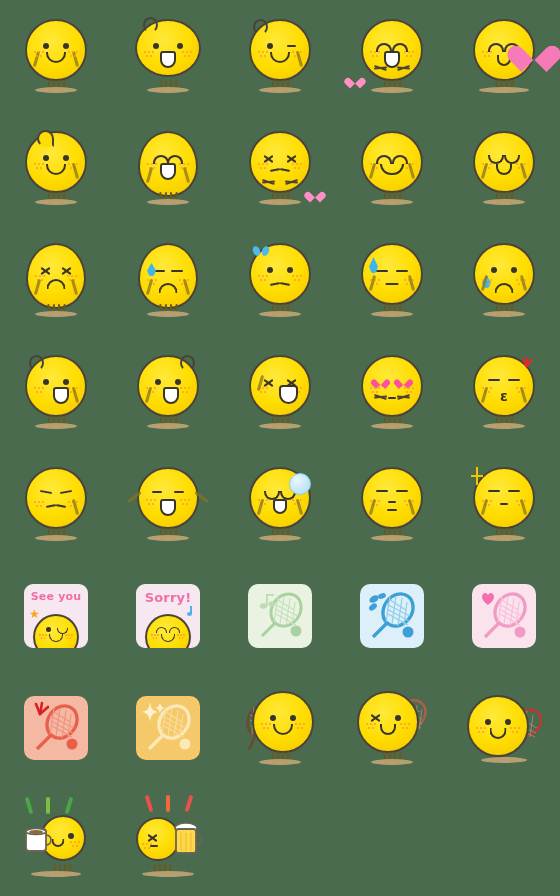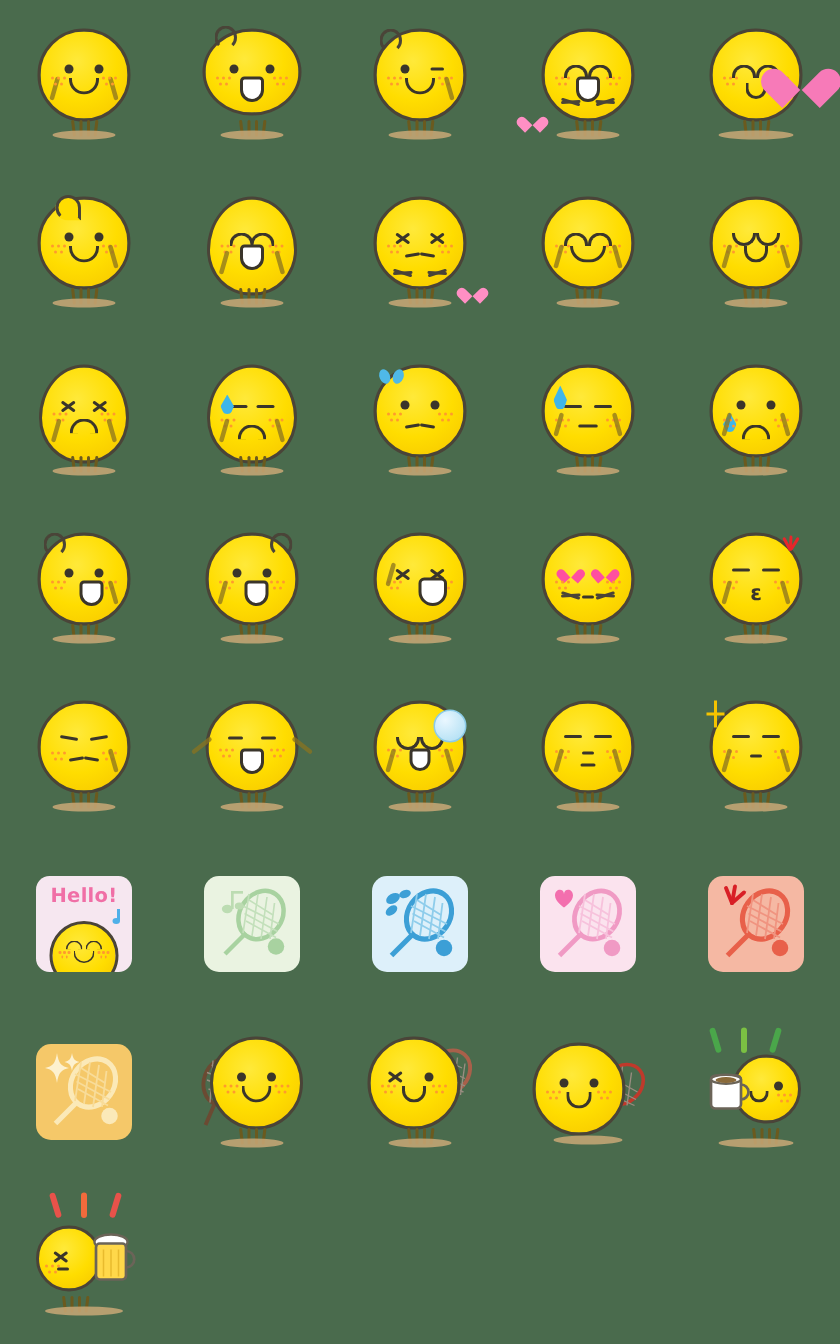--- a/index.html
+++ b/index.html
@@ -1119,27 +1119,54 @@
             <i></i>
             <i></i>
             <i></i>
           </div>
         <div class="shadow"></div>
       </div>
     </div>
   </div>
 
 
-
-
-
   <div class="cell">
     <div class="sticker">
         <div class="tile">
-      <div class="word">Hello!</div>
+      <div class="word small">See you</div>
+      <div class="tstar">★</div>
+      <div class="tface">
+        <div class="tf-eye l"></div>
+        <div class="tf-arc r" style="border-top:none;border-bottom:1.8px solid #3a352b;border-radius:0 0 9px 9px;top:12px;"></div>
+        <div class="tf-blush l">
+              <i></i>
+              <i></i>
+              <i></i>
+              <i></i>
+              <i></i>
+            </div>
+        <div class="tf-blush r">
+              <i></i>
+              <i></i>
+              <i></i>
+              <i></i>
+              <i></i>
+            </div>
+        <div class="tf-smile"></div>
+      </div>
+    </div>
+      </div>
+  </div>
+
+
+
+  <div class="cell">
+    <div class="sticker">
+        <div class="tile">
+      <div class="word">Sorry!</div>
       <div class="tnote">
             <i></i>
             <i></i>
           </div>
       <div class="tface">
         <div class="tf-arc l"></div>
             <div class="tf-arc r"></div>
         <div class="tf-blush l">
               <i></i>
               <i></i>

